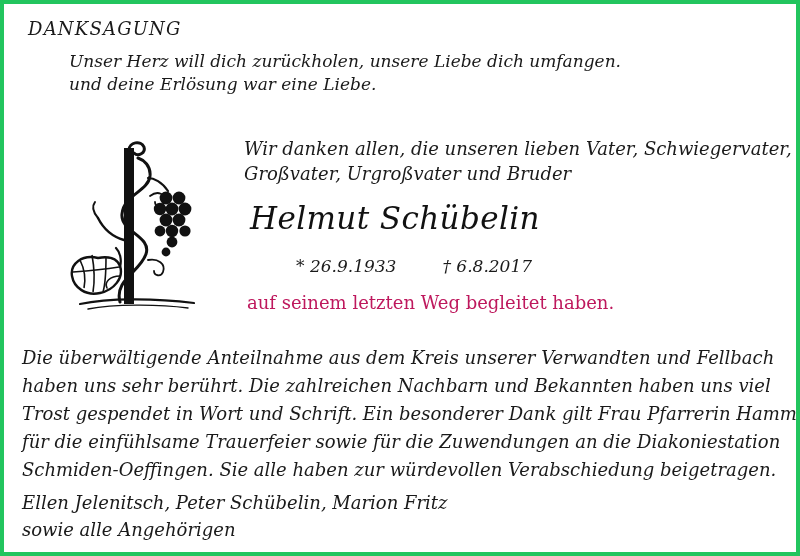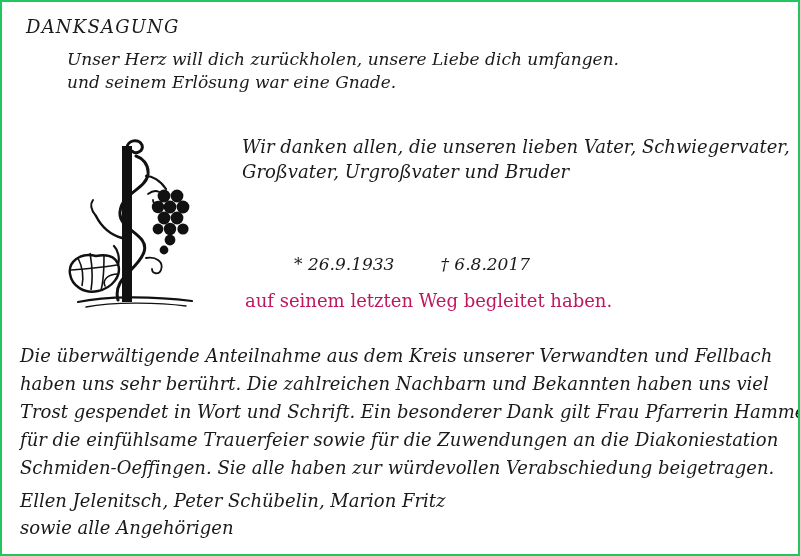--- a/index.html
+++ b/index.html
@@ -9,21 +9,21 @@
   }
   body {
     font-family: "DejaVu Serif", serif;
   }
   #obituary-card {
     position: relative;
     width: 800px;
     height: 556px;
     box-sizing: border-box;
     background: #ffffff;
-    border: 2px solid #22c55e;
+    border: 4px solid #22c55e;
     overflow: hidden;
   }
   .inner {
     position: absolute;
     left: 0; top: 0;
     width: 800px;
     height: 556px;
   }
 
   
@@ -159,21 +159,21 @@
 
 <div id="obituary-card">
   <div class="inner">
 
     <div id="header-row">
       <div id="danksagung-title">DANKSAGUNG</div>
     </div>
 
     <div id="verse">
       <span class="line">Unser Herz will dich zurückholen, unsere Liebe dich umfangen.</span>
-      <span class="line">und seinem Erlösung war eine Gnade.</span>
+      <span class="line">und deine Erlösung war eine Liebe.</span>
     </div>
 
     <div id="vine-illustration">
       <svg viewBox="0 0 160 185" width="160" height="185" xmlns="http://www.w3.org/2000/svg">
 
         <path d="M18 168 C 46 162, 92 162, 132 167" stroke="#111" stroke-width="2.2" fill="none" stroke-linecap="round"></path>
         <path d="M26 173 C 52 168, 96 168, 126 172" stroke="#111" stroke-width="1.4" fill="none" stroke-linecap="round"></path>
 
         <rect x="62" y="12" width="10" height="156" fill="#111"></rect>
 
@@ -213,20 +213,21 @@
           <path d="M58 131 C 60 124, 58 116, 54 112" stroke="#111" stroke-width="2.2" fill="none" stroke-linecap="round"></path>
         </g>
       </svg>
     </div>
 
     <div id="thanks-block">
       <span class="line">Wir danken allen, die unseren lieben Vater, Schwiegervater,</span>
       <span class="line">Großvater, Urgroßvater und Bruder</span>
     </div>
 
+    <div id="deceased-name">Helmut Schübelin</div>
 
     <div id="dates-row">
       <span class="birth">* 26.9.1933</span><span class="death">† 6.8.2017</span>
     </div>
 
     <div id="closing-line">auf seinem letzten Weg begleitet haben.</div>
 
     <div id="body-paragraph">
       <span class="line">Die überwältigende Anteilnahme aus dem Kreis unserer Verwandten und Fellbach</span>
       <span class="line">haben uns sehr berührt. Die zahlreichen Nachbarn und Bekannten haben uns viel</span>

